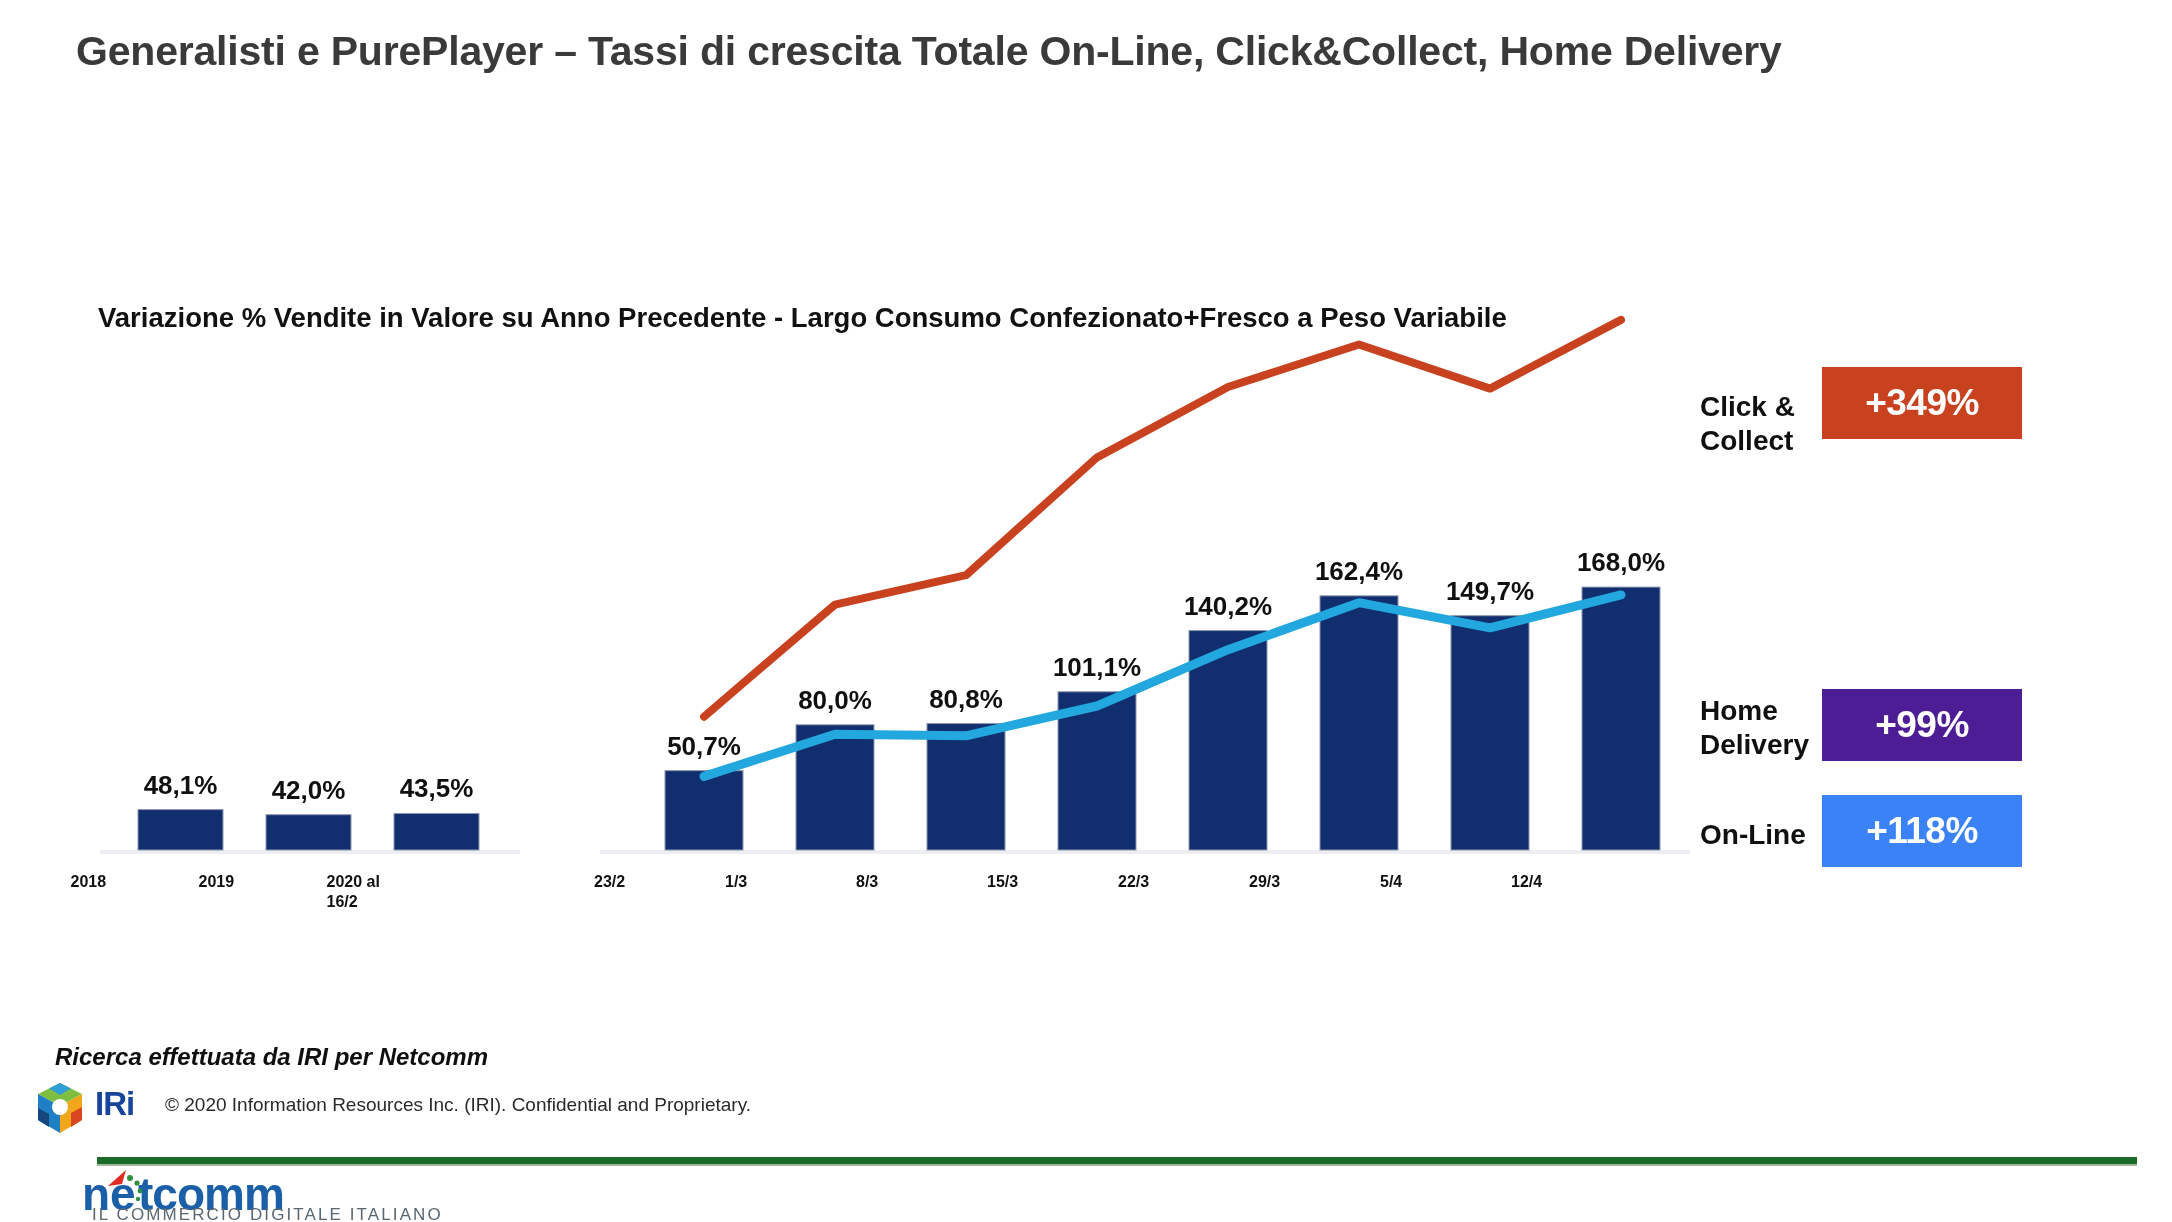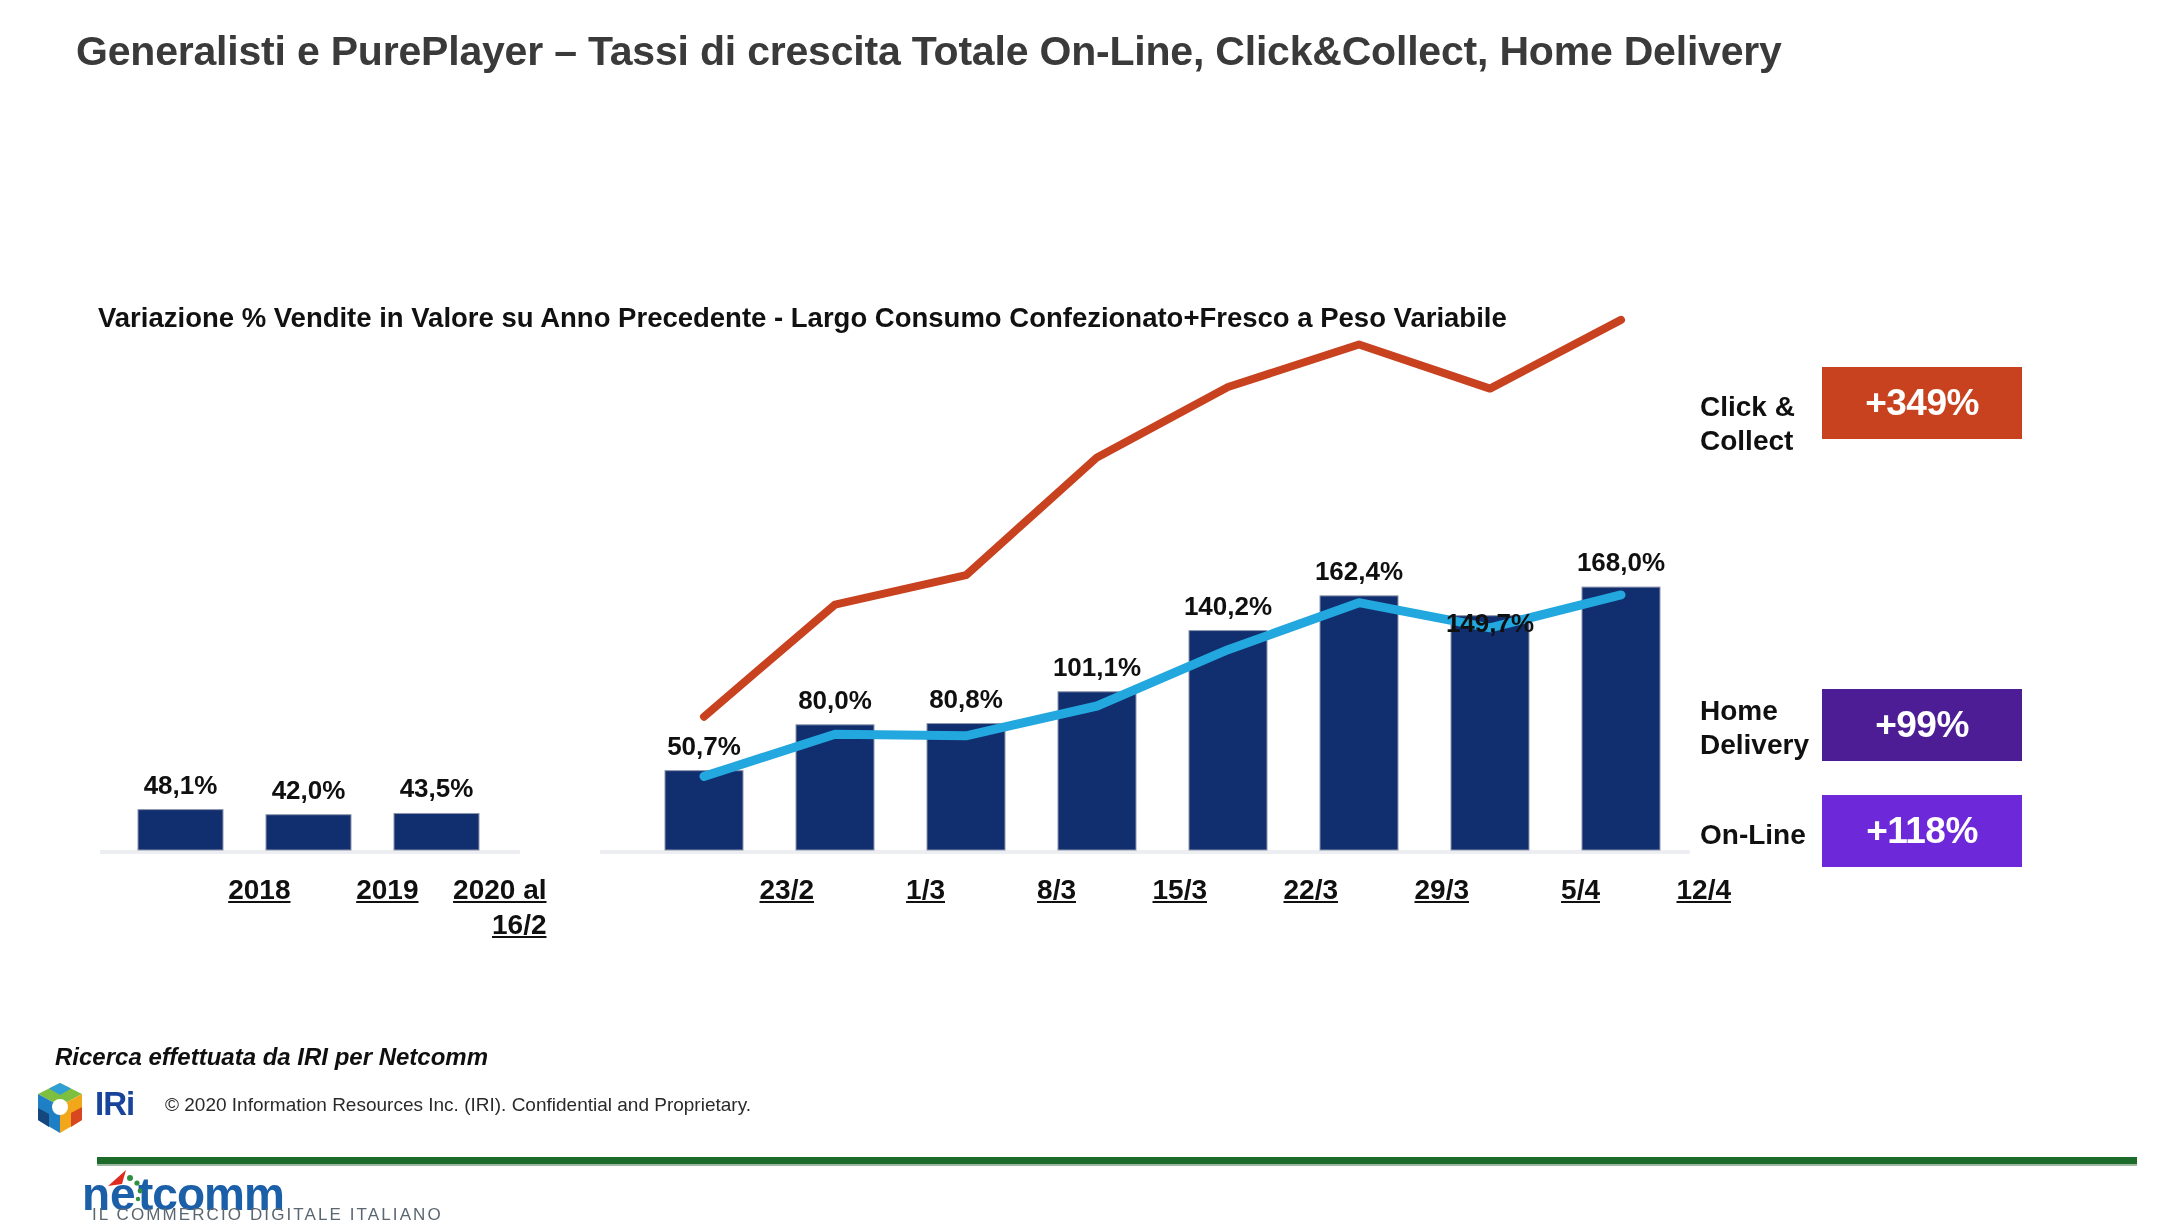--- a/index.html
+++ b/index.html
@@ -33,38 +33,38 @@
     position:absolute;left:0;top:0;width:2172px;height:1222px;
     pointer-events:none;
   }
   .bar-value{
     position:absolute;
     font-size:26px;font-weight:bold;color:#101010;
     text-align:center;white-space:nowrap;
   }
   .cat-label{
     position:absolute;
-    font-size:28px;font-weight:bold;color:#101010;
-    text-align:right;line-height:1.25;text-decoration:underline;
+    font-size:16px;font-weight:bold;color:#101010;
+    text-align:left;line-height:1.25;
   }
   
   .legend-label{
     position:absolute;
     font-size:28px;font-weight:bold;color:#101010;
     line-height:1.22;
   }
   .legend-badge{
     position:absolute;
     display:flex;align-items:center;justify-content:center;
     color:#ffffff;font-weight:bold;font-size:37px;
     letter-spacing:-0.5px;
   }
   .badge-cc{background:#C8421F;}
   .badge-hd{background:#4c1d95;}
-  .badge-ol{background:#6d28d9;}
+  .badge-ol{background:#3b82f6;}
   
   .footer-note{
     position:absolute;left:55px;top:1043px;
     font-size:24px;font-weight:bold;font-style:italic;color:#0f0f0f;
     white-space:nowrap;
   }
   .iri-copy{
     position:absolute;left:165px;top:1094px;
     font-size:19px;color:#2a2a2a;white-space:nowrap;
   }
@@ -149,21 +149,21 @@
       <div>15/3</div>
     </div>
     <div class="bar-value" style="left: 1118px; top: 590.587px; width: 220px;">140,2%</div>
     <div class="cat-label" style="left: 1118px; top: 872px; width: 220px;">
       <div>22/3</div>
     </div>
     <div class="bar-value" style="left: 1249px; top: 555.844px; width: 220px;">162,4%</div>
     <div class="cat-label" style="left: 1249px; top: 872px; width: 220px;">
       <div>29/3</div>
     </div>
-    <div class="bar-value" style="left: 1380px; top: 575.72px; width: 220px; margin-top: 32px;">149,7%</div>
+    <div class="bar-value" style="left: 1380px; top: 575.72px; width: 220px;">149,7%</div>
     <div class="cat-label" style="left: 1380px; top: 872px; width: 220px;">
       <div>5/4</div>
     </div>
     <div class="bar-value" style="left: 1511px; top: 547.08px; width: 220px;">168,0%</div>
     <div class="cat-label" style="left: 1511px; top: 872px; width: 220px;">
       <div>12/4</div>
     </div>
   </div>
 
 <div class="legend-label" style="left:1700px;top:378px;margin-top:12px;">

